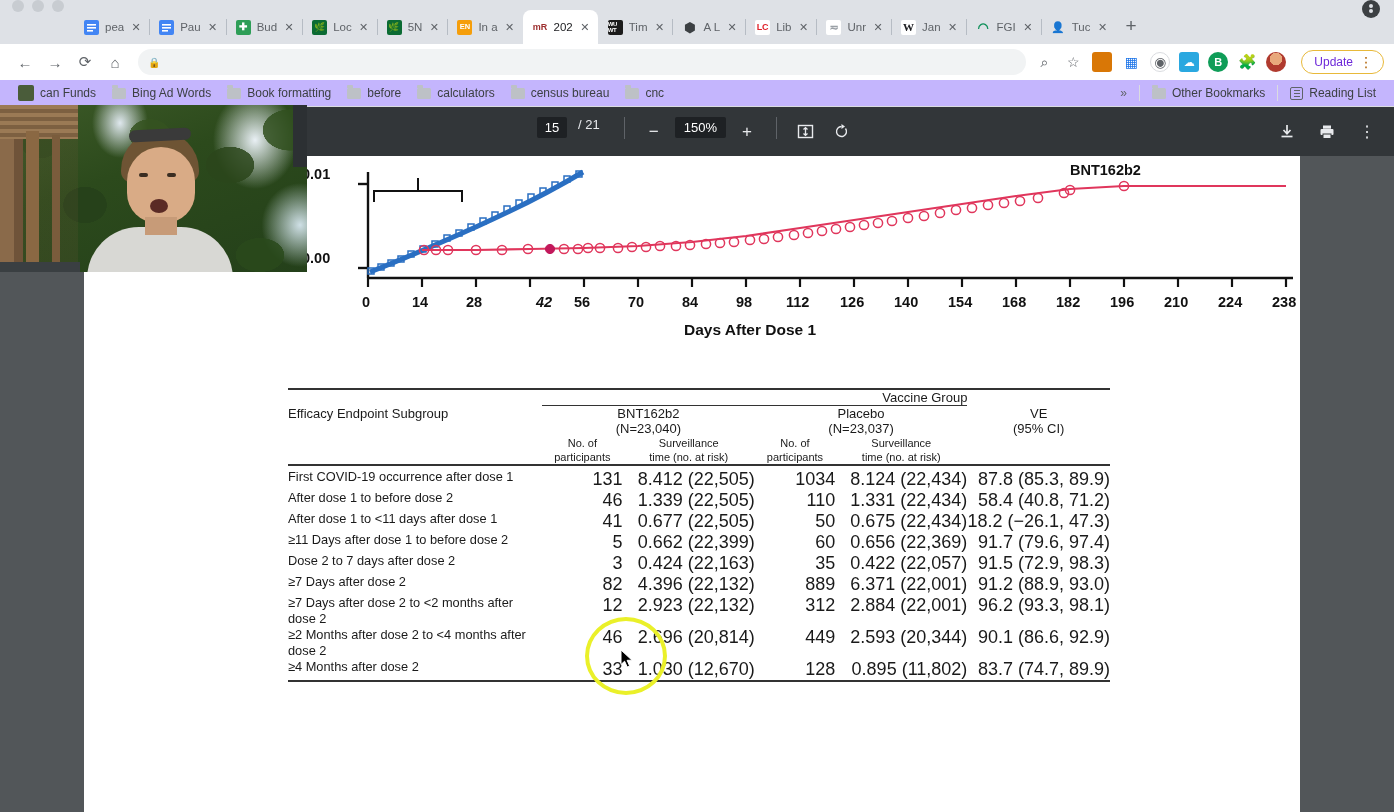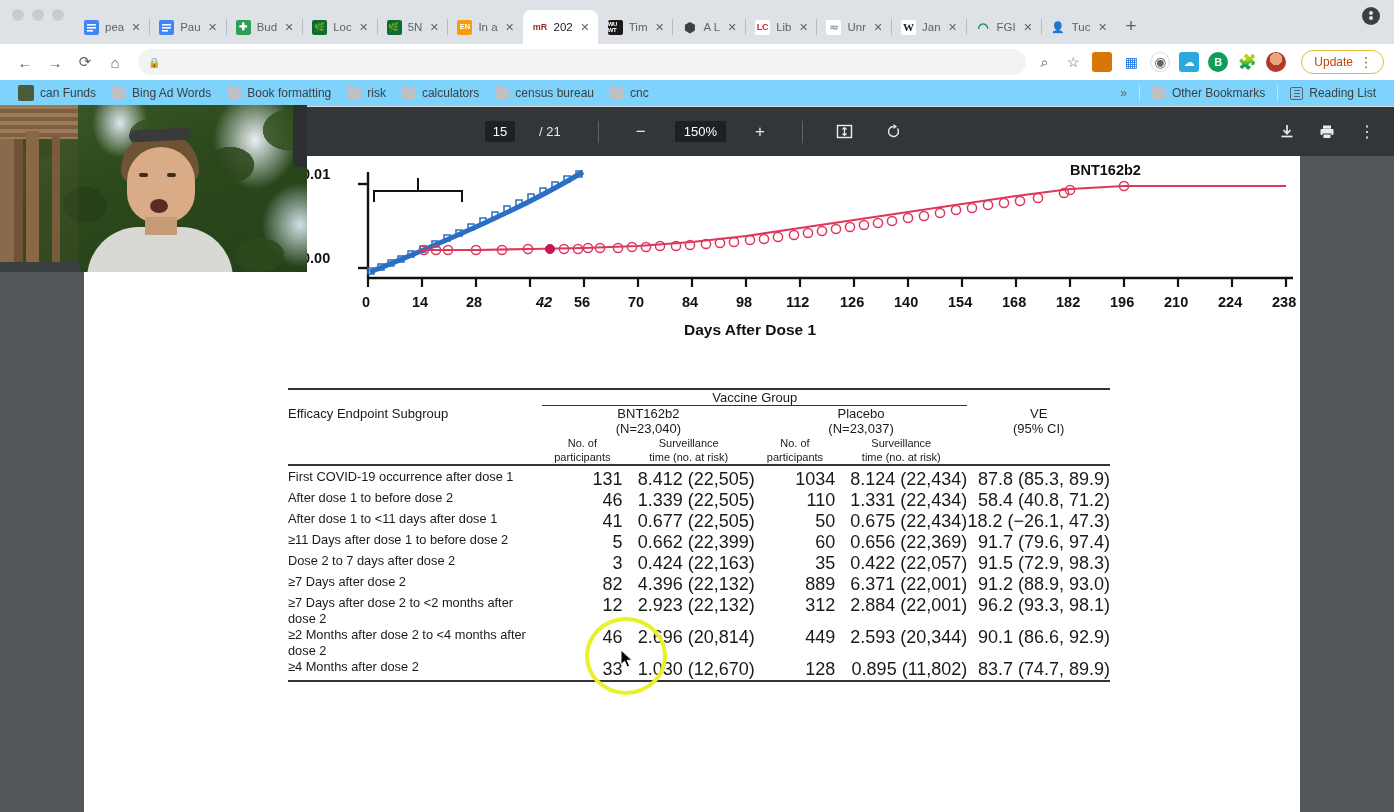--- a/index.html
+++ b/index.html
@@ -8,21 +8,21 @@
     overflow: hidden;
     font-family: "Liberation Sans", sans-serif;
     background: #525659;
   }
   .app { position: relative; width: 1394px; height: 812px; overflow: hidden; }
 
   
   .tabstrip {
     position: absolute; top: 0; left: 0; width: 1394px; height: 44px;
     background: #dee1e6;
-    display: flex; align-items: center;
+    display: flex; align-items: flex-start;
   }
   .winbtns { display: flex; align-items: center; gap: 8px; padding: 0 10px 14px 12px; }
   .winbtn { width: 12px; height: 12px; border-radius: 50%; background: #c8ccd1; }
   .tabs { display: flex; align-items: flex-end; height: 44px; flex: 1; overflow: hidden; }
   .tab {
     position: relative;
     display: flex; align-items: center; gap: 6px;
     height: 34px; padding: 0 7px 0 10px;
     min-width: 60px; max-width: 86px;
     font-size: 11.5px; color: #5f6368;
@@ -86,31 +86,31 @@
   .ext1 { background: #d97706; }
   .ext2 { background: #fff; color:#1a73e8; }
   .ext3 { background: #fff; color:#5f6368; border: 1px solid #dadce0; border-radius: 50%; }
   .ext4 { background: #2aa8e0; color: #fff; font-size: 11px; }
   .ext5 { background: #0f9d58; color: #fff; border-radius: 50%; font-size: 11px; font-weight: bold; }
   .ext6 { color: #bdc1c6; font-size: 15px; }
   .avatar { width: 20px; height: 20px; border-radius: 50%;
     background: radial-gradient(circle at 50% 35%, #e8a87c 0 38%, #b03a2e 39% 100%); }
   .updatebtn {
     height: 24px; padding: 0 12px; border: 1px solid #e8b93a; border-radius: 12px;
-    color: #c2410c; font-size: 12px; display: flex; align-items: center;
+    color: #6d28d9; font-size: 12px; display: flex; align-items: center;
   }
   .kebab { font-size: 14px; color: #b06000; margin-left: -6px; padding-right: 4px;}
   .updatewrap { display:flex; align-items:center; border:1px solid #e8b93a; border-radius:13px;
     height: 24px; padding-right: 6px; margin-left: 6px; }
   .updatewrap .updatebtn { border: none; }
 
   
   .bookmarks {
     position: absolute; top: 80px; left: 0; width: 1394px; height: 27px;
-    background: #7dd3fc; display: flex; align-items: center; padding: 0 10px;
+    background: #c4b5fd; display: flex; align-items: center; padding: 0 10px;
     font-size: 12px; color: #3c4043; border-bottom: 1px solid #dadce0;
   }
   .bm { display: flex; align-items: center; gap: 6px; padding: 0 8px; white-space: nowrap; }
   .folder {
     width: 14px; height: 11px; background: #bdc1c6; border-radius: 1.5px; position: relative;
   }
   .folder::before { content:""; position:absolute; top:-3px; left:0; width:6px; height:3px;
     background:#bdc1c6; border-radius: 1px 1px 0 0; }
   .bm-thumb { width: 16px; height: 16px; background: #4a5c3a; border-radius: 2px; }
   .bm-spacer { flex: 1; }
@@ -119,21 +119,21 @@
   .listicon { width: 13px; height: 13px; border: 1.4px solid #5f6368; border-radius: 2px; position: relative; }
   .listicon::after { content:""; position:absolute; left:3px; top:2px; width:6px; height:1.2px;
      background:#5f6368; box-shadow: 0 3px 0 #5f6368, 0 6px 0 #5f6368; }
 
   
   .pdfwrap { position: absolute; top: 107px; left: 0; width: 1394px; height: 705px; background: #525659; }
   .pdftoolbar {
     position: absolute; top: 0; left: 0; width: 1394px; height: 49px;
     background: #323639; display: flex; align-items: center; color: #e8eaed;
   }
-  .pt-center { position:absolute; left:0; right:0; display:flex; align-items:center; justify-content:center; gap: 19px; }
+  .pt-center { position:absolute; left:0; right:0; display:flex; align-items:flex-start; justify-content:center; gap: 6px; }
   .pagebox {
     background: #1e2124; border-radius: 2px; padding: 3px 7px; font-size: 13px;
     color: #fff; min-width: 30px; text-align: center;
   }
   .pagetot { font-size: 13px; color: #e8eaed; padding: 0 10px 0 5px; }
   .vsep { width: 1px; height: 22px; background: #5f6368; margin: 0 8px; }
   .ptbtn { width: 30px; height: 30px; display:flex; align-items:center; justify-content:center;
     font-size: 17px; color: #e8eaed; }
   .zoombox { background: #1e2124; border-radius: 2px; padding: 3px 9px; font-size: 13px; color: #fff; }
   .pt-right { position: absolute; right: 14px; display:flex; align-items:center; gap: 14px; }
@@ -153,21 +153,21 @@
   .xlab { position:absolute; font-size: 14.5px; color:#111; font-weight:600; }
   .axistitle { position: absolute; font-size: 15.5px; font-weight: 700; color: #111; }
   .serieslab { position: absolute; font-size: 14.5px; color: #111; font-weight: 600; }
 
   
   .tbl { position: absolute; left: 204px; top: 232px; width: 822px; color: #1a1a1a; }
   .rule-top { border-top: 2.2px solid #333; }
   .rule-bot { border-top: 2.2px solid #333; }
   table.t { width: 100%; border-collapse: collapse; font-size: 12.6px; }
   table.t td, table.t th { padding: 0; vertical-align: top; font-weight: normal; }
-  .th-vg { text-align: center; font-weight: 700; font-size: 13px; padding-bottom: 2px; }
+  .th-vg { text-align: right; font-weight: 700; font-size: 13px; padding-bottom: 2px; }
   .vg-underline { border-bottom: 1.6px solid #333; }
   .grp { text-align:center; font-weight: 700; font-size: 13px; line-height: 15px; padding: 5px 0 14px; }
   .subhdr { text-align:center; font-weight: 700; font-size: 11px; line-height: 14px; padding-bottom: 7px; }
   .rowlabel { font-size: 12.8px; line-height: 16px; padding: 8px 4px 8px 0; }
   .num { text-align: right; font-size: 18px; padding: 8px 2px; white-space: nowrap; }
   .ind0 { padding-left: 0px; }
   .ind1 { padding-left: 16px; }
   .ind2 { padding-left: 34px; }
   .endp { font-weight: 700; font-size: 13px; padding-top: 28px; }
 
@@ -372,21 +372,21 @@
     <div class="bm">
       <span class="folder"></span>
       <span>Bing Ad Words</span>
     </div>
     <div class="bm">
       <span class="folder"></span>
       <span>Book formatting</span>
     </div>
     <div class="bm">
       <span class="folder"></span>
-      <span>risk</span>
+      <span>before</span>
     </div>
     <div class="bm">
       <span class="folder"></span>
       <span>calculators</span>
     </div>
     <div class="bm">
       <span class="folder"></span>
       <span>census bureau</span>
     </div>
     <div class="bm">

